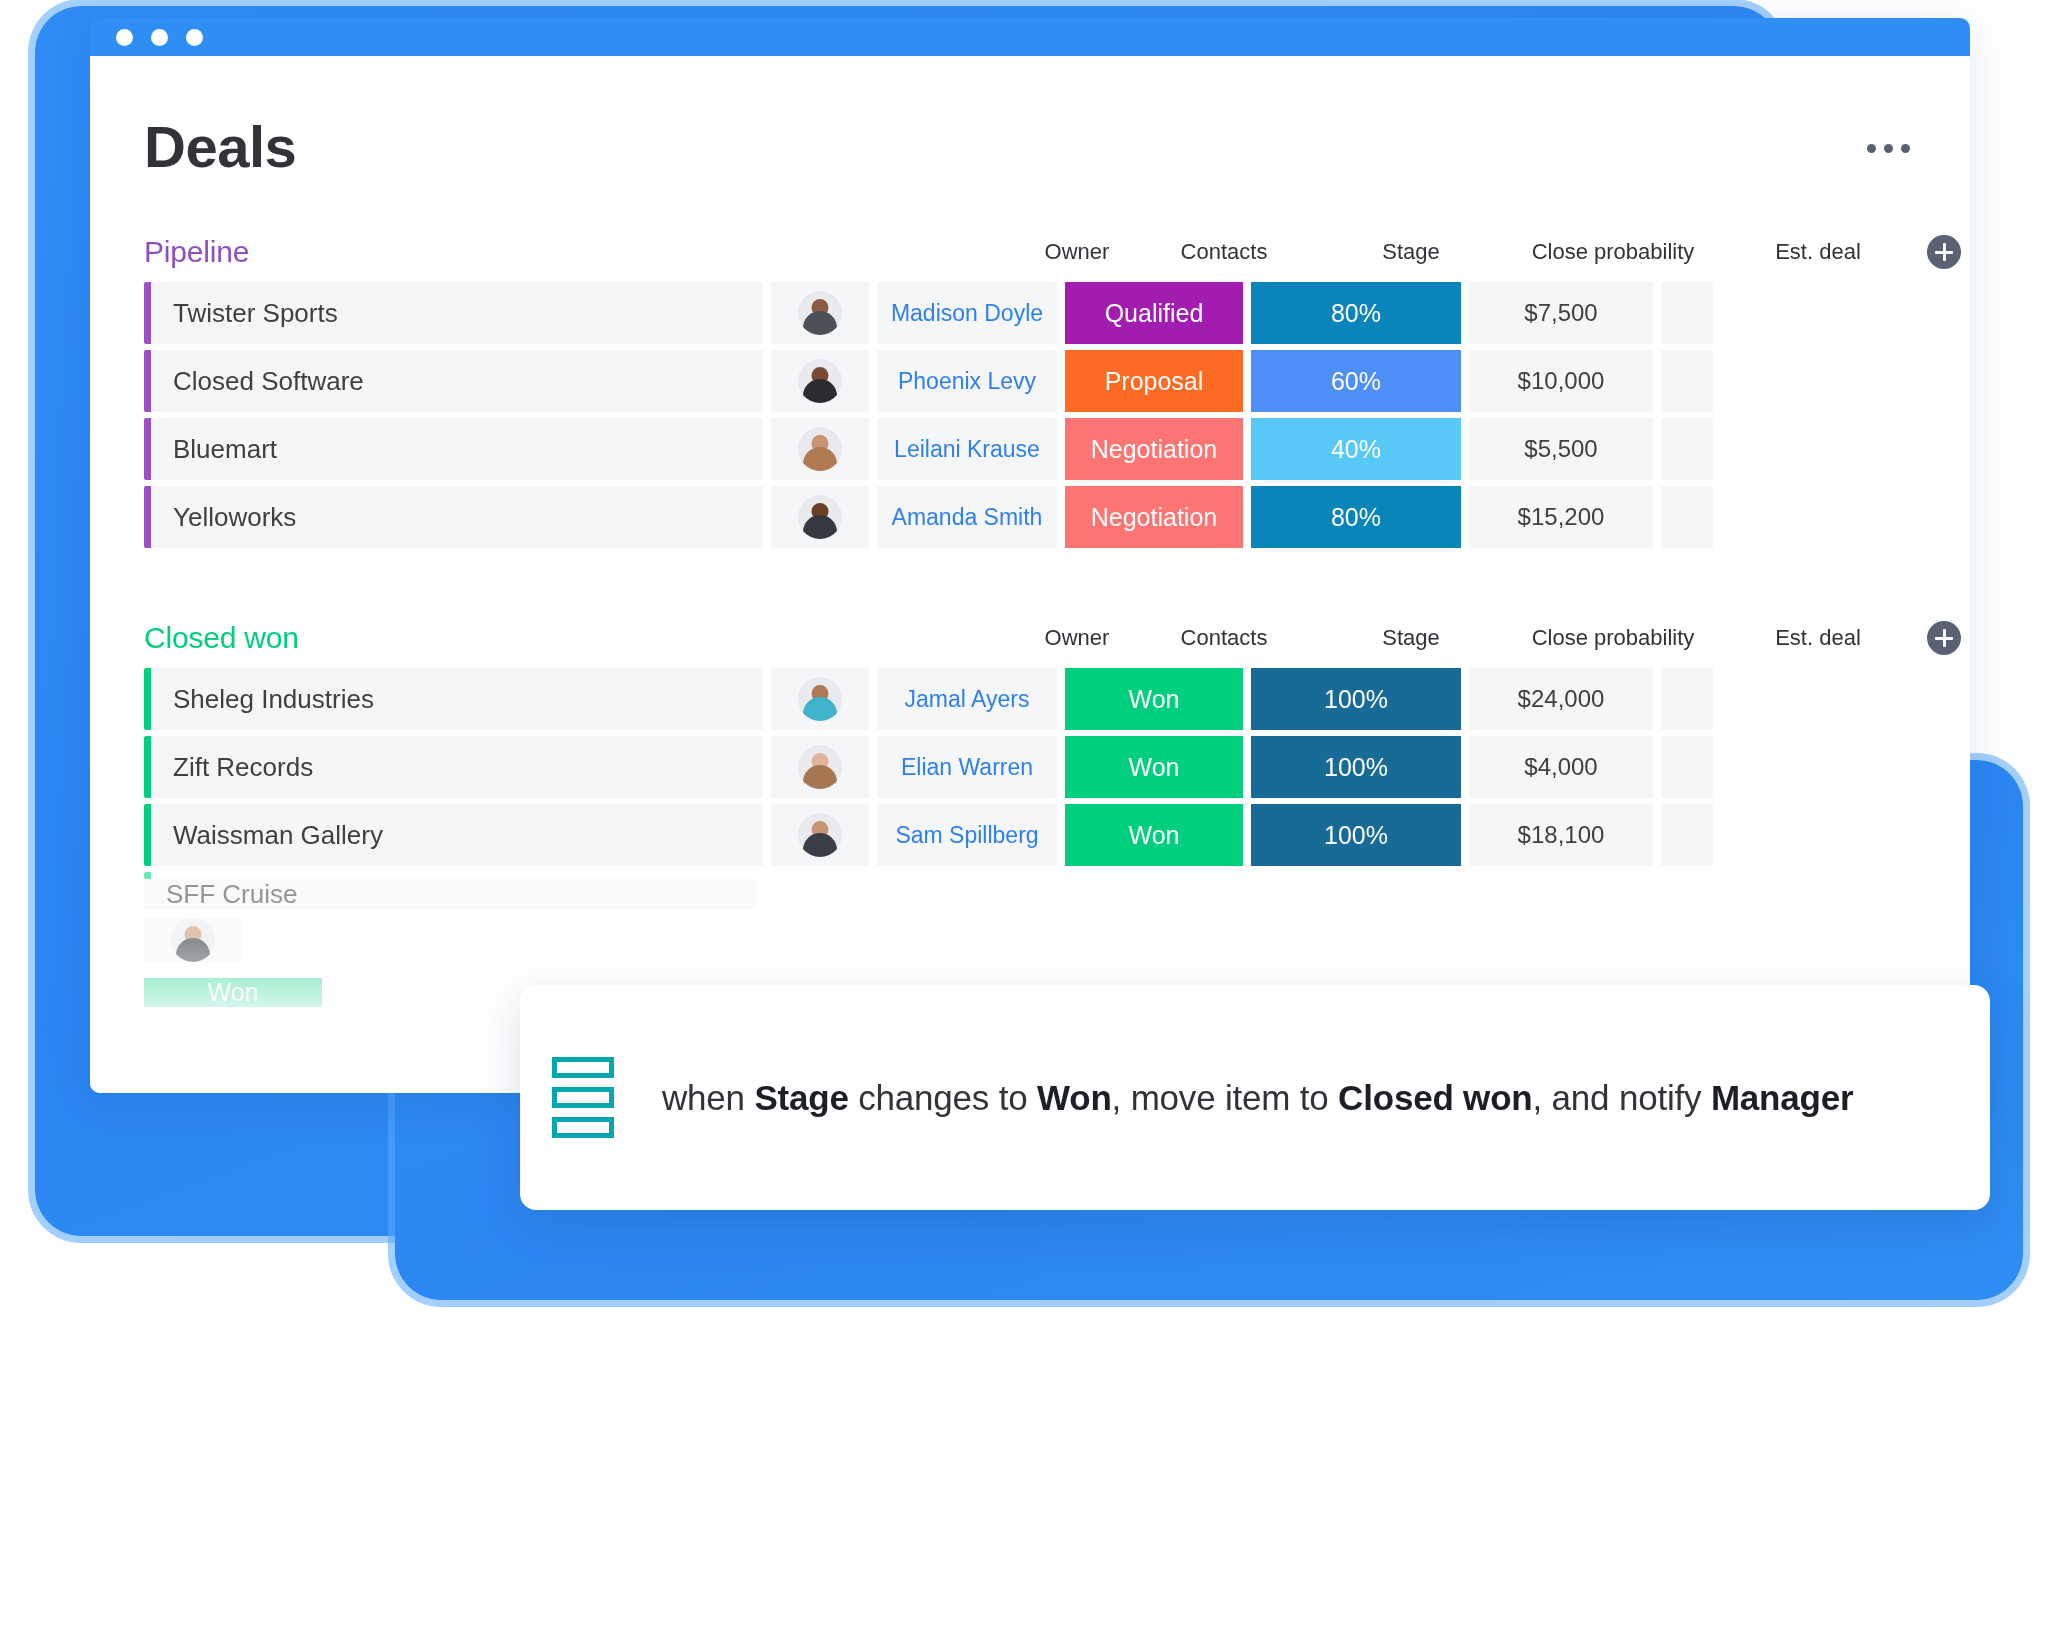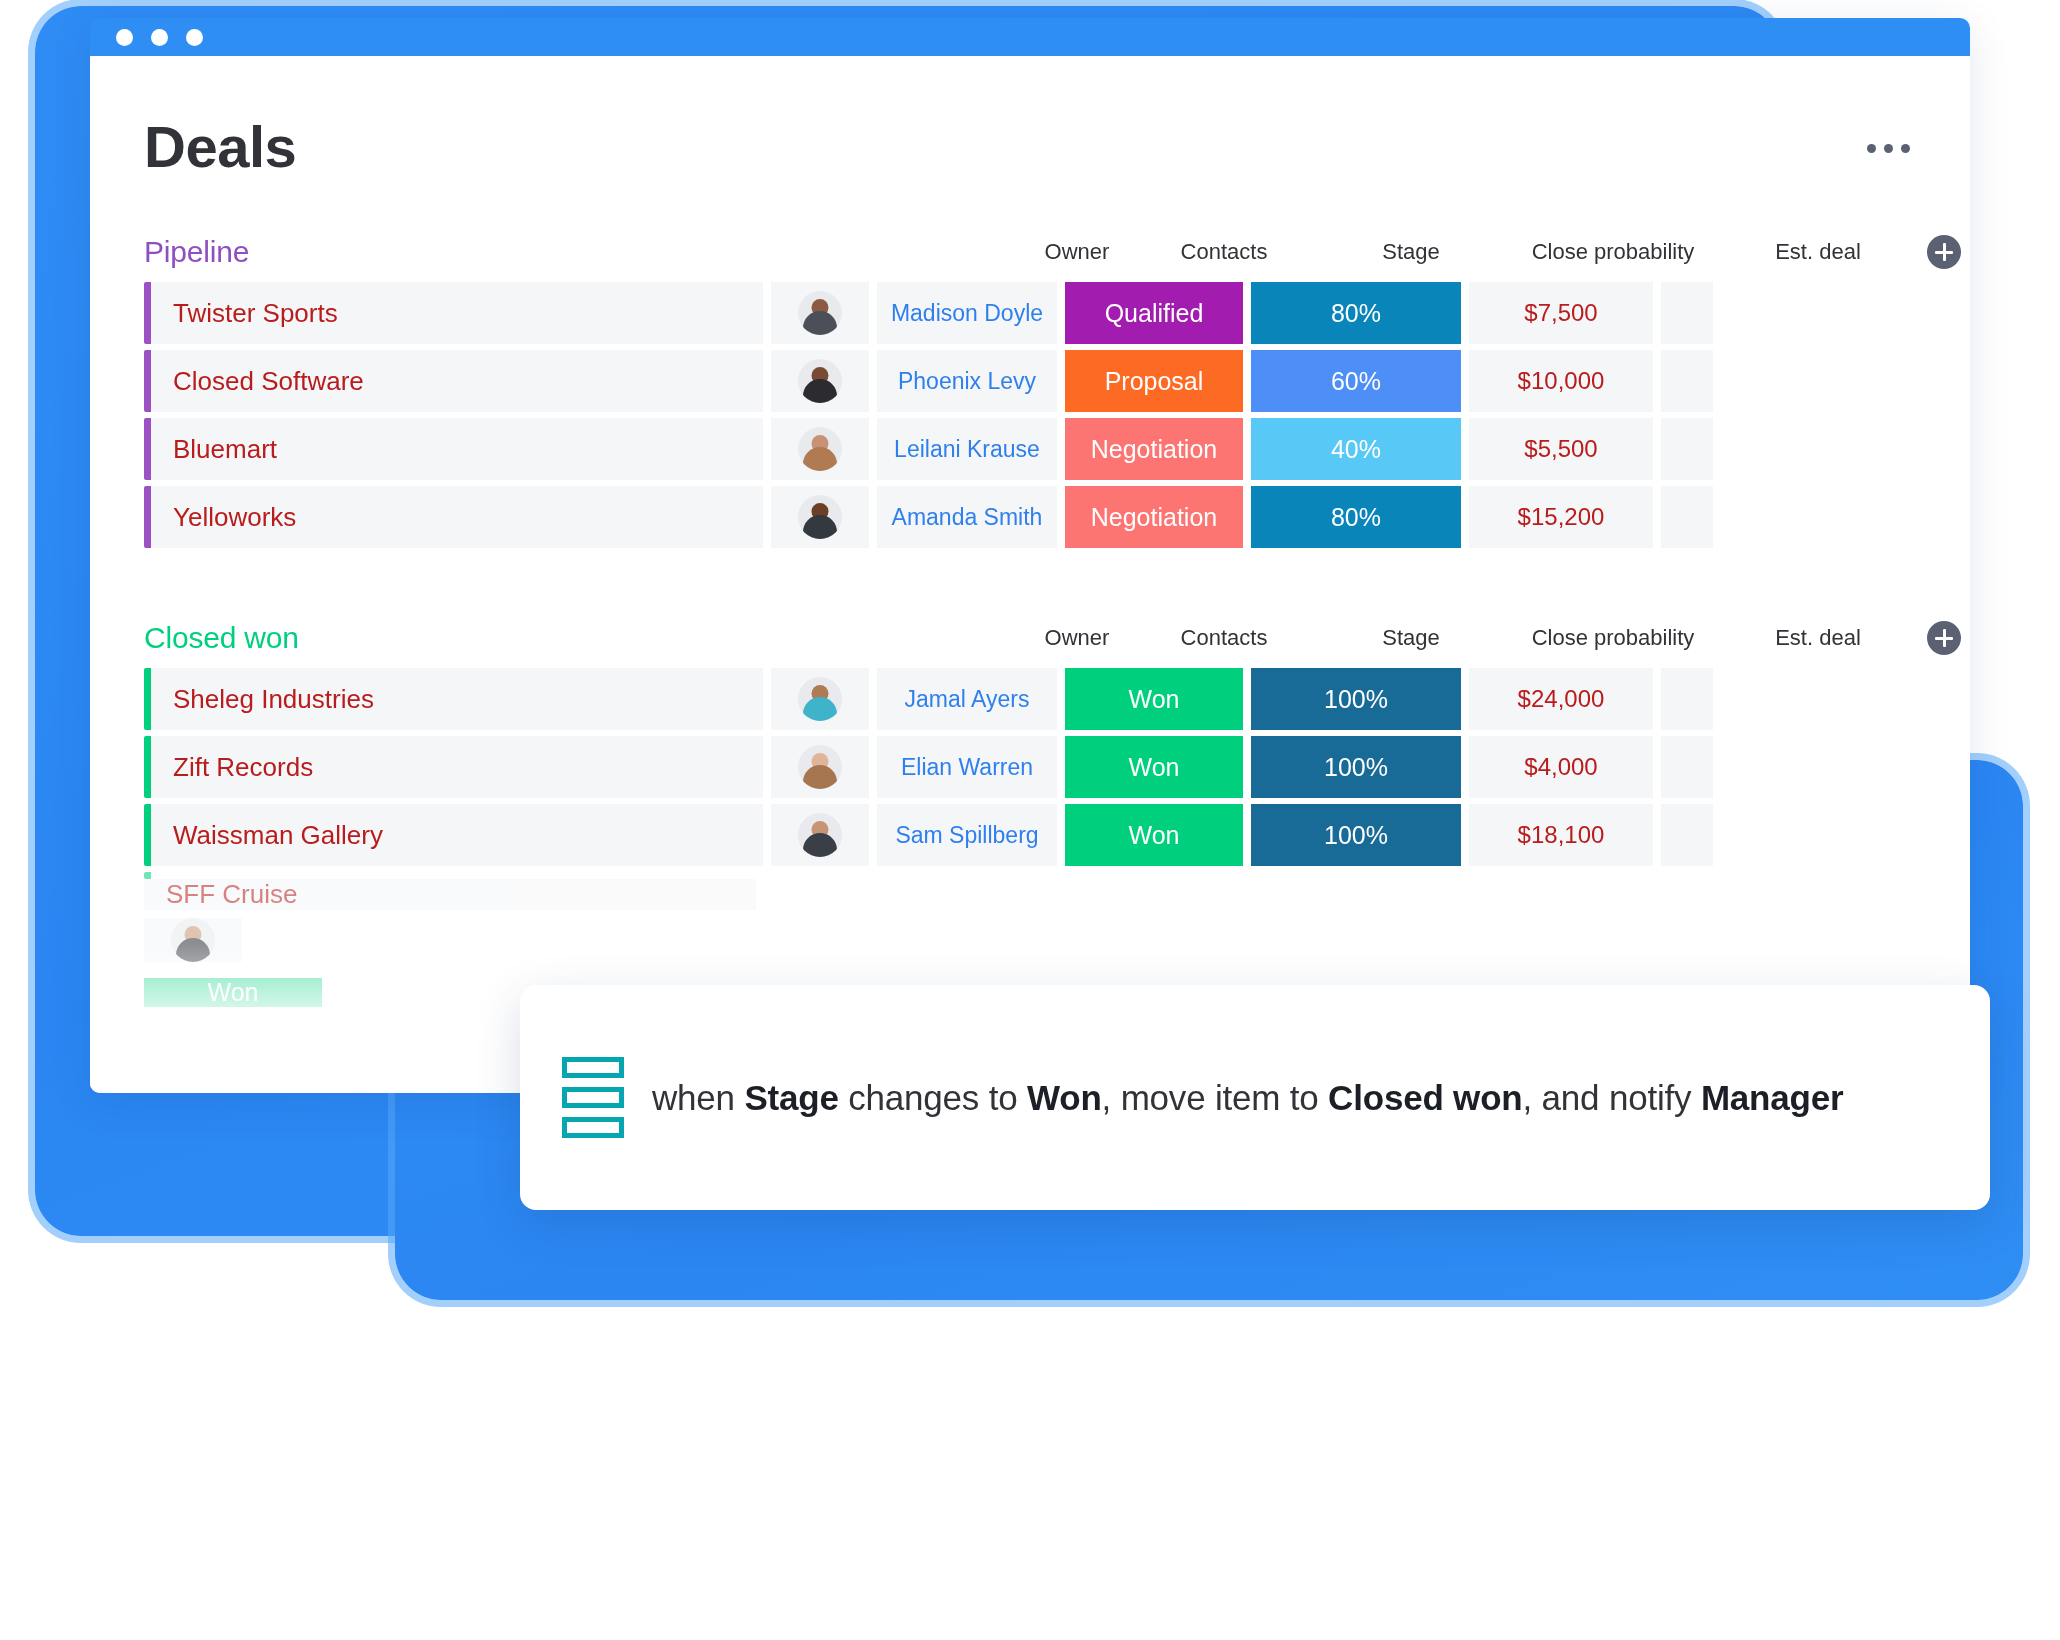--- a/index.html
+++ b/index.html
@@ -166,21 +166,21 @@
   }
   .accent.pipeline { background: #9b51c4; }
   .accent.closedwon { background: #00d07e; }
 
   .cell {
     background: #f5f6f8;
     display: flex;
     align-items: center;
     justify-content: center;
     font-size: 24px;
-    color: #b91c1c;
+    color: #404040;
   }
   .cell.name {
     justify-content: flex-start;
     padding-left: 22px;
     font-size: 26px;
   }
   .cell.contact { color: #2f80ed; font-size: 23px; }
   .cell.colored { color: #ffffff; font-size: 25px; }
 
   .avatar {
@@ -221,22 +221,22 @@
   
   #automation-card {
     position: absolute;
     left: 520px; top: 985px;
     width: 1470px; height: 225px;
     background: #ffffff;
     border-radius: 16px;
     box-shadow: 0 14px 46px rgba(16,50,100,0.16);
     display: flex;
     align-items: center;
-    padding-left: 42px;
-    gap: 28px;
+    padding-left: 32px;
+    gap: 48px;
   }
   #automation-icon {
     display: flex;
     flex-direction: column;
     gap: 9px;
     flex: 0 0 auto;
   }
   #automation-icon span {
     display: block;
     width: 62px; height: 21px;

